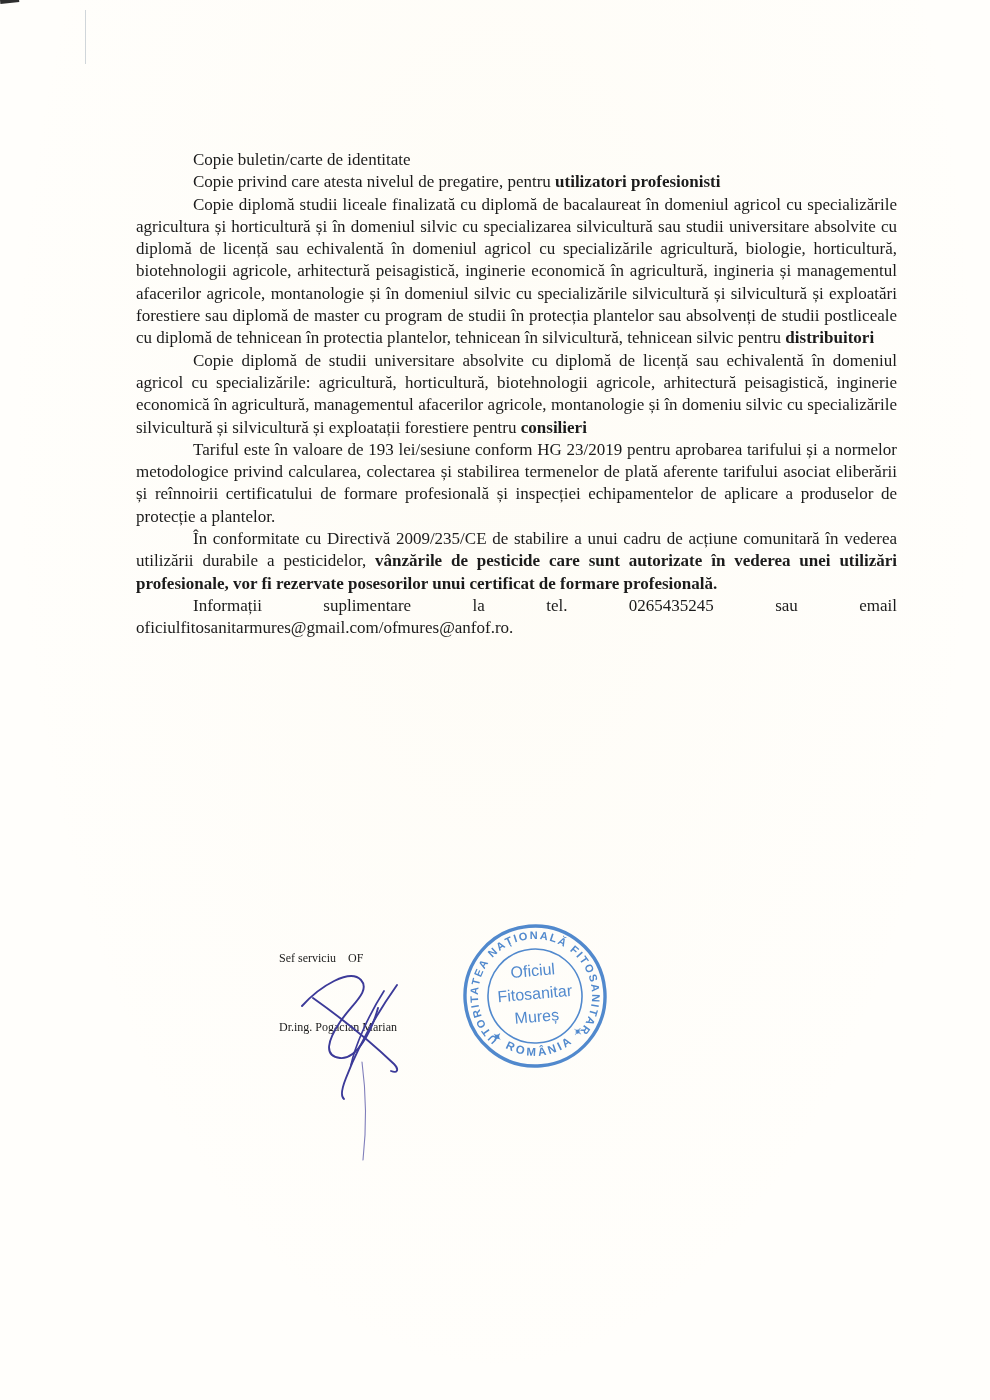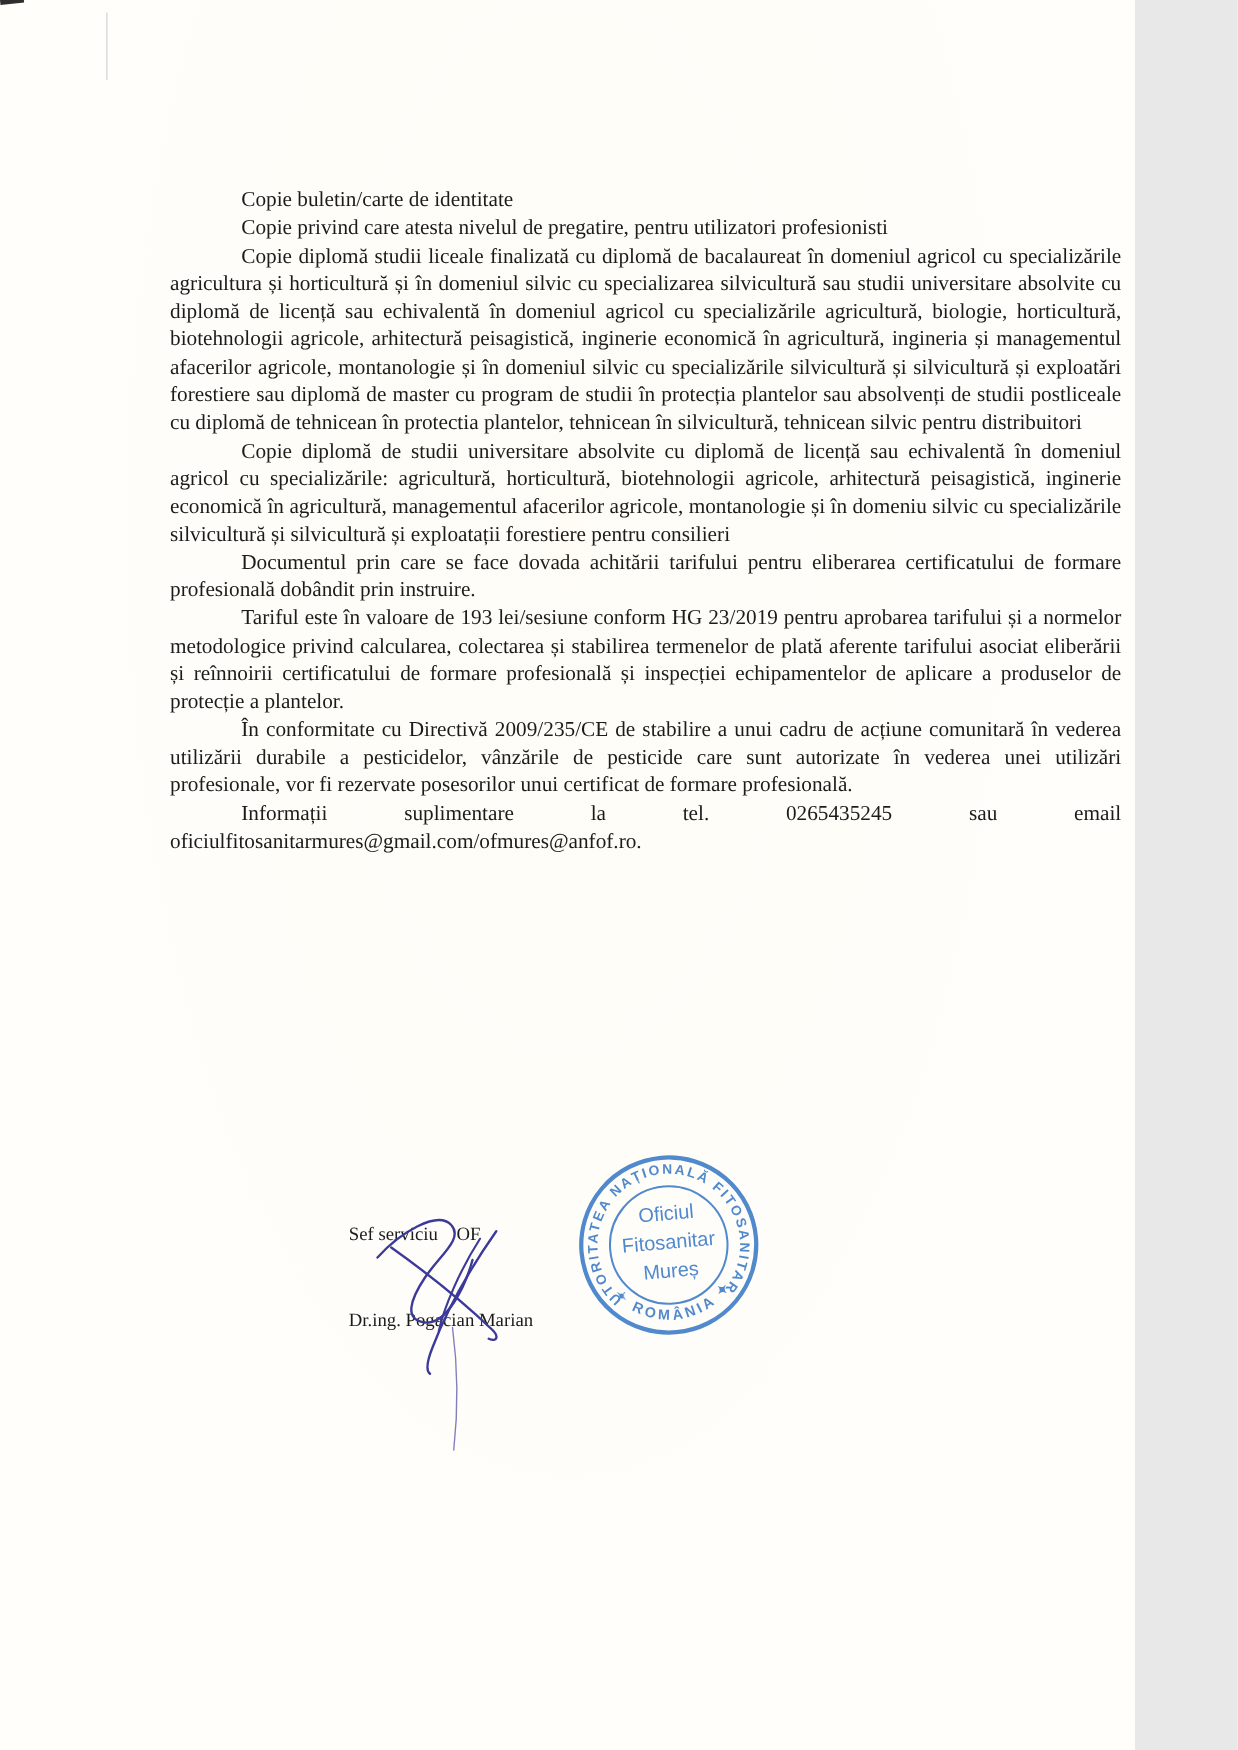--- a/index.html
+++ b/index.html
@@ -1,33 +1,33 @@
 <!DOCTYPE html>
 <html><head>
 <meta charset="utf-8">
 <style>
   html,body{margin:0;padding:0;background:#e8e8e8;}
-  .page{position:relative;width:908px;height:1400px;background:#fffefb;overflow:hidden;
+  .page{position:relative;width:990px;height:1400px;background:#fffefb;overflow:hidden;
         font-family:"Liberation Serif", serif;color:#1b1b1b;}
   
   .scan-band{position:absolute;left:6px;top:8px;width:984px;height:58px;
 romania    background:linear-gradient(180deg,rgba(120,168,215,.40) 0%,rgba(165,202,235,.30) 20%,
     rgba(214,233,248,.20) 55%,rgba(255,255,255,0) 100%);}
   .corner-mark{position:absolute;left:0;top:0;width:19px;height:4px;background:#2e2e2e;
     transform:rotate(-6deg);transform-origin:left top;}
   .scan-line-v{position:absolute;left:85px;top:10px;width:1px;height:54px;background:rgba(110,130,150,.32);}
   .paper-tint{position:absolute;inset:0;background:
     radial-gradient(ellipse at 50% 30%, rgba(243,226,176,.07), rgba(255,255,255,0) 70%);}
   
   .doc{position:absolute;left:136px;top:149px;width:761px;font-size:17px;line-height:22.3px;
        text-align:justify;}
   .doc p{margin:0;text-indent:57px;}
-  .doc b{font-weight:normal;}
+  .doc b{font-weight:bold;}
   
-  .sig{position:absolute;left:279px;top:931px;font-size:15px;line-height:23px;white-space:pre;}
+  .sig{position:absolute;left:279px;top:901px;font-size:12px;line-height:23px;white-space:pre;}
   .sig div{white-space:pre;}
   
   .overlay{position:absolute;left:0;top:0;pointer-events:none;}
   .ring{font-family:"Liberation Sans", sans-serif;font-size:11px;letter-spacing:1.7px;font-weight:600;}
   .ringB{font-family:"Liberation Sans", sans-serif;font-size:11.5px;letter-spacing:2.6px;font-weight:600;}
   .ctr{font-family:"Liberation Sans", sans-serif;font-size:16px;text-anchor:middle;font-weight:500;}
 </style>
 </head>
 <body>
 
@@ -36,21 +36,20 @@
   <div class="scan-band"></div>
   <div class="corner-mark"></div>
   <div class="scan-line-v"></div>
   <div class="paper-tint"></div>
 
   <div class="doc">
       <p><span>Copie buletin/carte de identitate</span></p>
       <p><span>Copie privind care atesta nivelul de pregatire, pentru </span><b>utilizatori profesionisti</b></p>
       <p><span>Copie diplomă studii liceale finalizată cu diplomă de bacalaureat în domeniul agricol cu specializările agricultura și horticultură și în domeniul silvic cu specializarea silvicultură sau studii universitare absolvite cu diplomă de licență sau echivalentă în domeniul agricol cu specializările agricultură, biologie, horticultură, biotehnologii agricole, arhitectură peisagistică, inginerie economică în agricultură, ingineria și managementul afacerilor agricole, montanologie și în domeniul silvic cu specializările silvicultură și silvicultură și exploatări forestiere sau diplomă de master cu program de studii în protecția plantelor sau absolvenți de studii postliceale cu diplomă de tehnicean în protectia plantelor, tehnicean în silvicultură, tehnicean silvic pentru </span><b>distribuitori</b></p>
       <p><span>Copie diplomă de studii universitare absolvite cu diplomă de licență sau echivalentă în domeniul agricol cu specializările: agricultură, horticultură, biotehnologii agricole, arhitectură peisagistică, inginerie economică în agricultură, managementul afacerilor agricole, montanologie și în domeniu silvic cu specializările silvicultură și silvicultură și exploatații forestiere pentru </span><b>consilieri</b></p>
-      <p><span>Documentul prin care se face dovada achitării tarifului pentru eliberarea certificatului de formare profesională dobândit prin instruire.</span></p>
       <p><span>Tariful este în valoare de 193 lei/sesiune conform HG 23/2019 pentru aprobarea tarifului și a normelor metodologice privind calcularea, colectarea și stabilirea termenelor de plată aferente tarifului asociat eliberării și reînnoirii certificatului de formare profesională și inspecției echipamentelor de aplicare a produselor de protecție a plantelor.</span></p>
       <p><span>În conformitate cu Directivă 2009/235/CE de stabilire a unui cadru de acțiune comunitară în vederea utilizării durabile a pesticidelor, </span><b>vânzările de pesticide care sunt autorizate în vederea unei utilizări profesionale, vor fi rezervate posesorilor unui certificat de formare profesională.</b></p>
       <p><span>Informații suplimentare la tel. 0265435245 sau email oficiulfitosanitarmures@gmail.com/ofmures@anfof.ro.</span></p>
     </div>
 
   <div class="sig">
     <div>Sef serviciu    OF</div>
     <div>Dr.ing. Pogacian Marian</div>
   </div>
 

